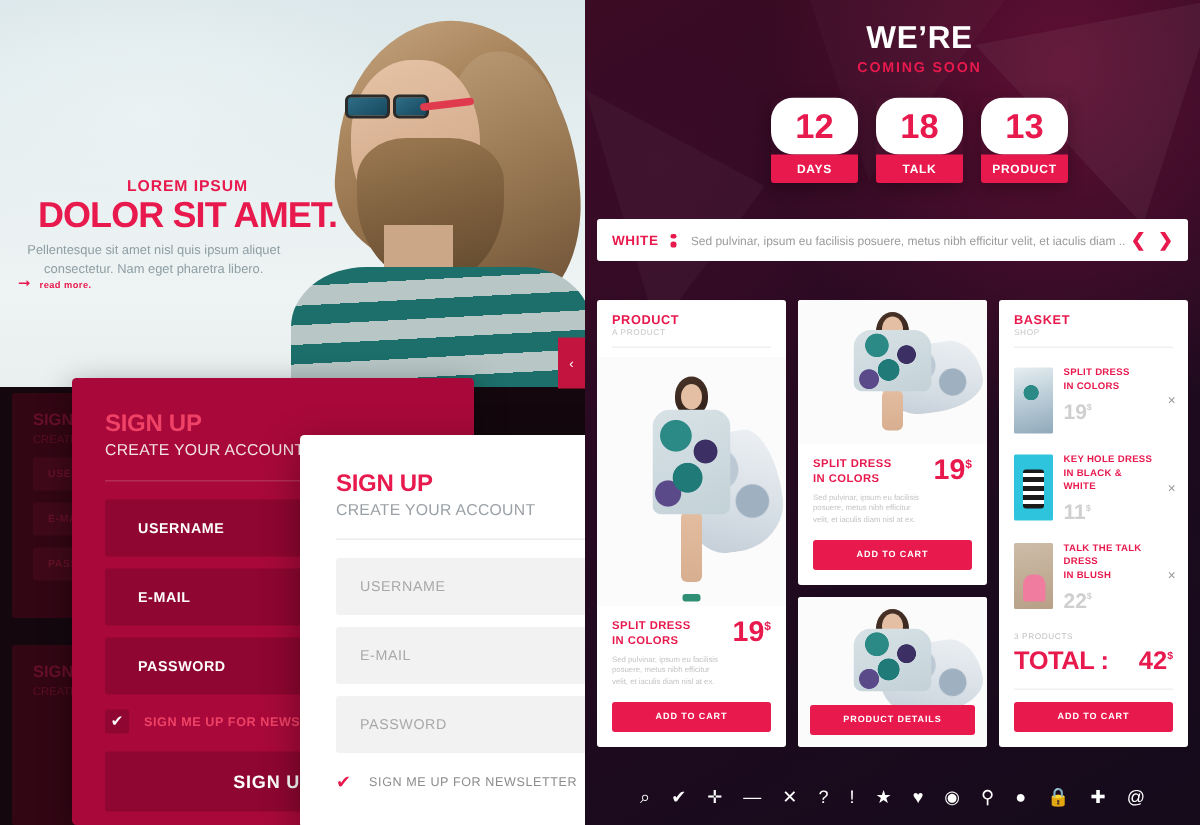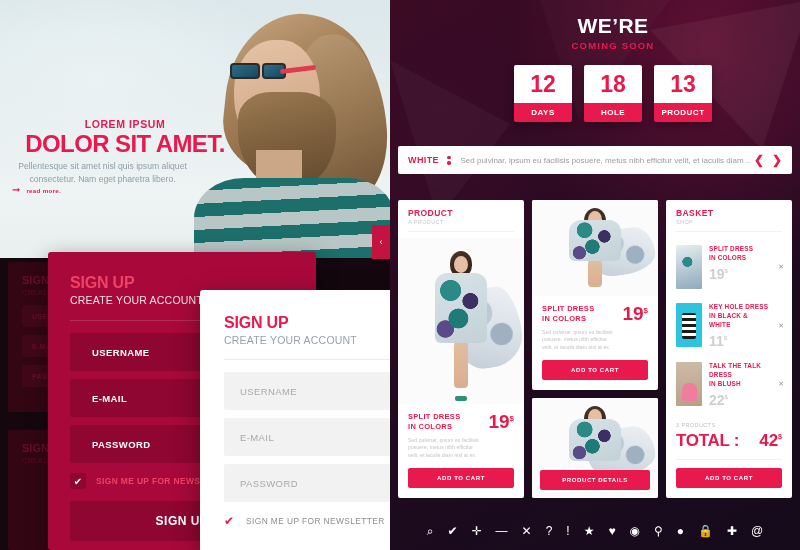--- a/index.html
+++ b/index.html
@@ -213,21 +213,21 @@
   .coming-title {
     font-size: 21px; font-weight: bold; color: #ffffff; letter-spacing: .4px;
   }
   .coming-sub {
     font-size: 9.5px; font-weight: bold; color: #e8194d; letter-spacing: 1.2px; margin-top: 2px;
   }
   .timer { display: flex; justify-content: center; gap: 12px; margin-top: 14px; }
   .tbox { width: 58px; border-radius: 2px; overflow: hidden; box-shadow: 0 3px 10px rgba(0,0,0,.3); }
   .tnum {
     background: #ffffff; height: 38px; display: flex; align-items: center;
-    justify-content: center; font-size: 23px; font-weight: bold; color: #e8194d;
+    justify-content: center; font-size: 23px; font-weight: bold; color: #e8194d; border-radius: 15px;
   }
   .tlab {
     background: #e8194d; height: 19px; display: flex; align-items: center;
     justify-content: center; font-size: 8px; font-weight: bold; color: #fff;
     letter-spacing: .5px;
   }
 
   .news-bar {
     position: absolute; left: 398px; top: 146px; width: 394px; height: 28px;
     background: #ffffff; border-radius: 2px; display: flex; align-items: center;
@@ -473,21 +473,21 @@
     <div class="coming-wrap">
       <div class="coming-title">WE’RE</div>
       <div class="coming-sub">COMING SOON</div>
       <div class="timer">
         <div class="tbox">
           <div class="tnum">12</div>
           <div class="tlab">DAYS</div>
         </div>
         <div class="tbox">
           <div class="tnum">18</div>
-          <div class="tlab">HOLE</div>
+          <div class="tlab">TALK</div>
         </div>
         <div class="tbox">
           <div class="tnum">13</div>
           <div class="tlab">PRODUCT</div>
         </div>
       </div>
     </div>
   </div>
 
   <div class="news-bar">

